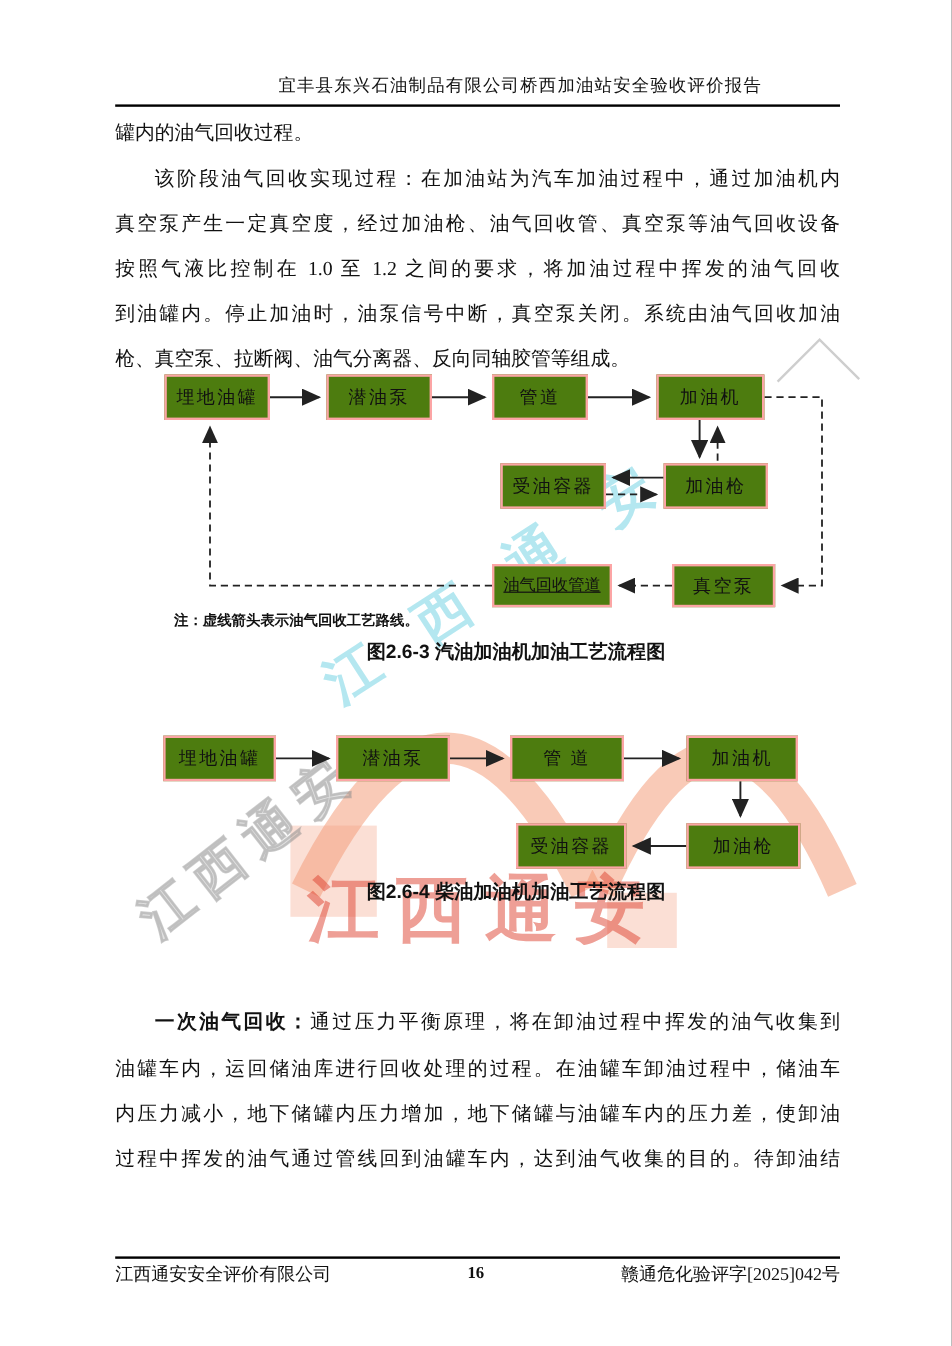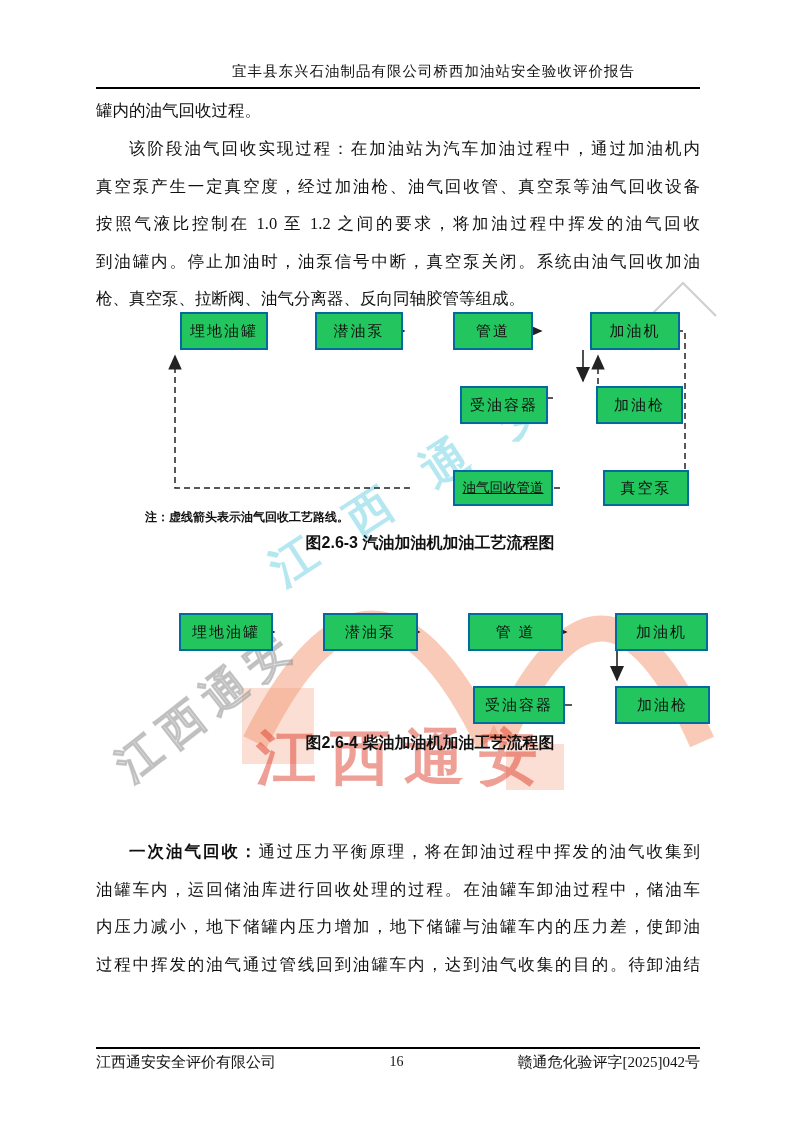--- a/index.html
+++ b/index.html
@@ -7,38 +7,38 @@
     position:relative;width:793px;height:1122px;background:#ffffff;
     margin:0 auto;overflow:hidden;
     font-family:"Liberation Serif","DejaVu Serif",serif;color:#111;
   }
   
   .hdr-title{position:absolute;left:0;top:62px;width:635px;text-align:right;
     font-size:14.5px;letter-spacing:1px;}
   .hdr-rule{position:absolute;left:96px;top:87px;width:604px;border-top:2px solid #000;}
   .ftr-rule{position:absolute;left:96px;top:1047px;width:604px;border-top:2px solid #000;}
   .ftr-company{position:absolute;left:96px;top:1053px;font-size:15px;}
-  .ftr-page{position:absolute;left:0;top:1054px;width:793px;text-align:center;font-size:14px;}
+  .ftr-page{position:absolute;left:0;top:1054px;width:793px;text-align:center;font-size:14px;font-weight:bold;}
   .ftr-doc{position:absolute;left:96px;top:1053px;width:604px;text-align:right;font-size:15px;}
   
   .bodyline{width:604px;font-size:16.5px;line-height:37.5px;
     text-align:justify;text-align-last:justify;white-space:normal;}
   .bodyline.lastline{text-align-last:auto;}
   .p1{position:absolute;left:96px;top:96px;width:604px;font-size:16.5px;line-height:30px;}
   .p2{position:absolute;left:96px;top:130px;}
   .p2 .bodyline:first-child{padding-left:33px;width:571px;}
   .p3{position:absolute;left:96px;top:833px;}
   .p3 .firstline{padding-left:33px;width:571px;}
   .boldlead{font-family:"Liberation Sans","DejaVu Sans",sans-serif;font-weight:bold;}
   .sec-heading{position:absolute;left:140px;top:796px;
     font-family:"Liberation Sans","DejaVu Sans",sans-serif;font-weight:bold;font-size:17.5px;}
   
-  .box{position:absolute;border:2px solid #0369a1;background:#22c55e;
+  .box{position:absolute;border:2px solid #fca5a5;background:#4d7c0f;
     display:flex;align-items:center;justify-content:center;
-    font-size:15px;letter-spacing:2px;box-sizing:border-box;margin-left:43px;}
+    font-size:15px;letter-spacing:2px;box-sizing:border-box;}
   .box.small{font-size:13.5px;letter-spacing:0;text-decoration:underline;}
   .connectors{position:absolute;left:0;top:0;width:793px;height:1122px;pointer-events:none;}
   .fig-note{position:absolute;left:145px;top:509px;
     font-family:"Liberation Sans","DejaVu Sans",sans-serif;font-weight:bold;font-size:12px;}
   .fig-caption{position:absolute;left:130px;width:600px;text-align:center;
     font-family:"Liberation Sans","DejaVu Sans",sans-serif;font-weight:bold;font-size:16px;}
   .cap1{top:533px;} .cap2{top:733px;}
   
   .wm{position:absolute;inset:0;pointer-events:none;}
   .wm-red{position:absolute;left:256px;top:718px;

